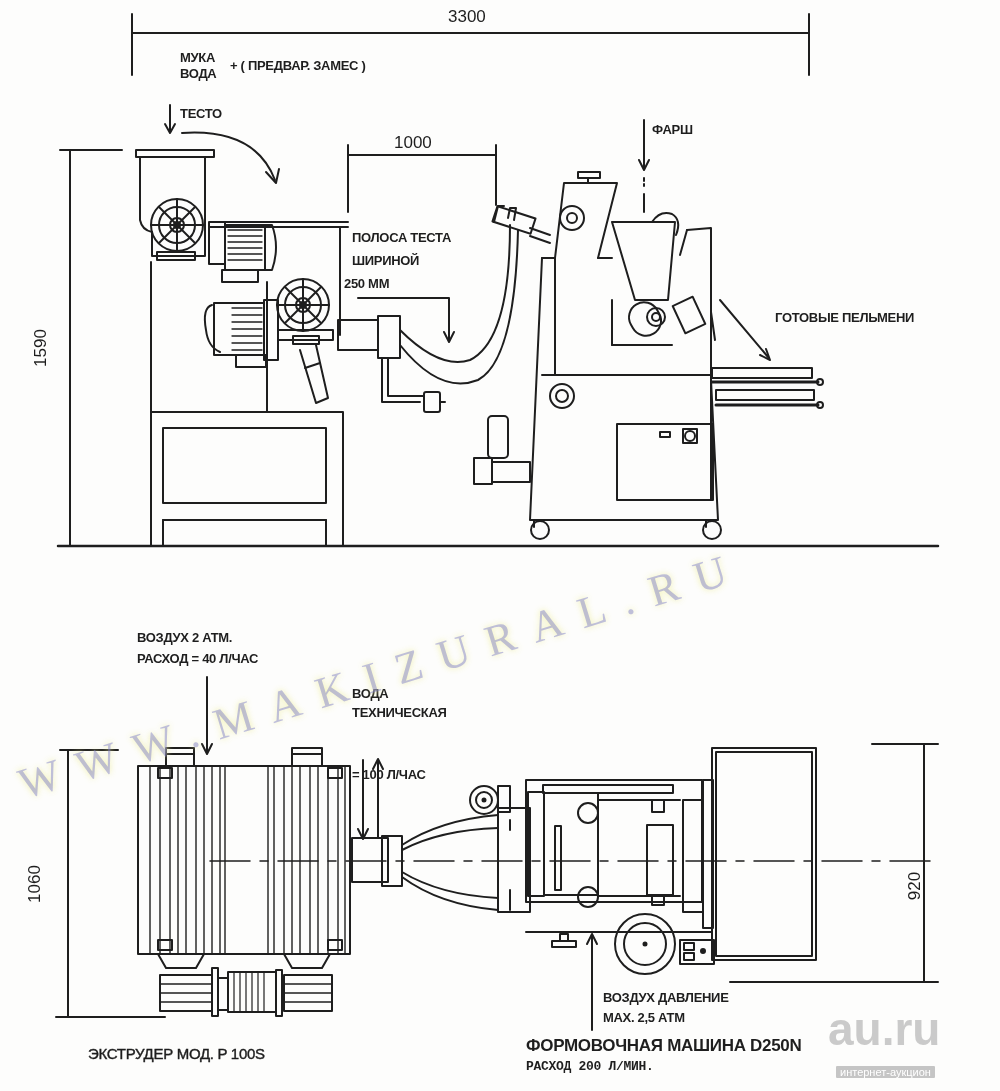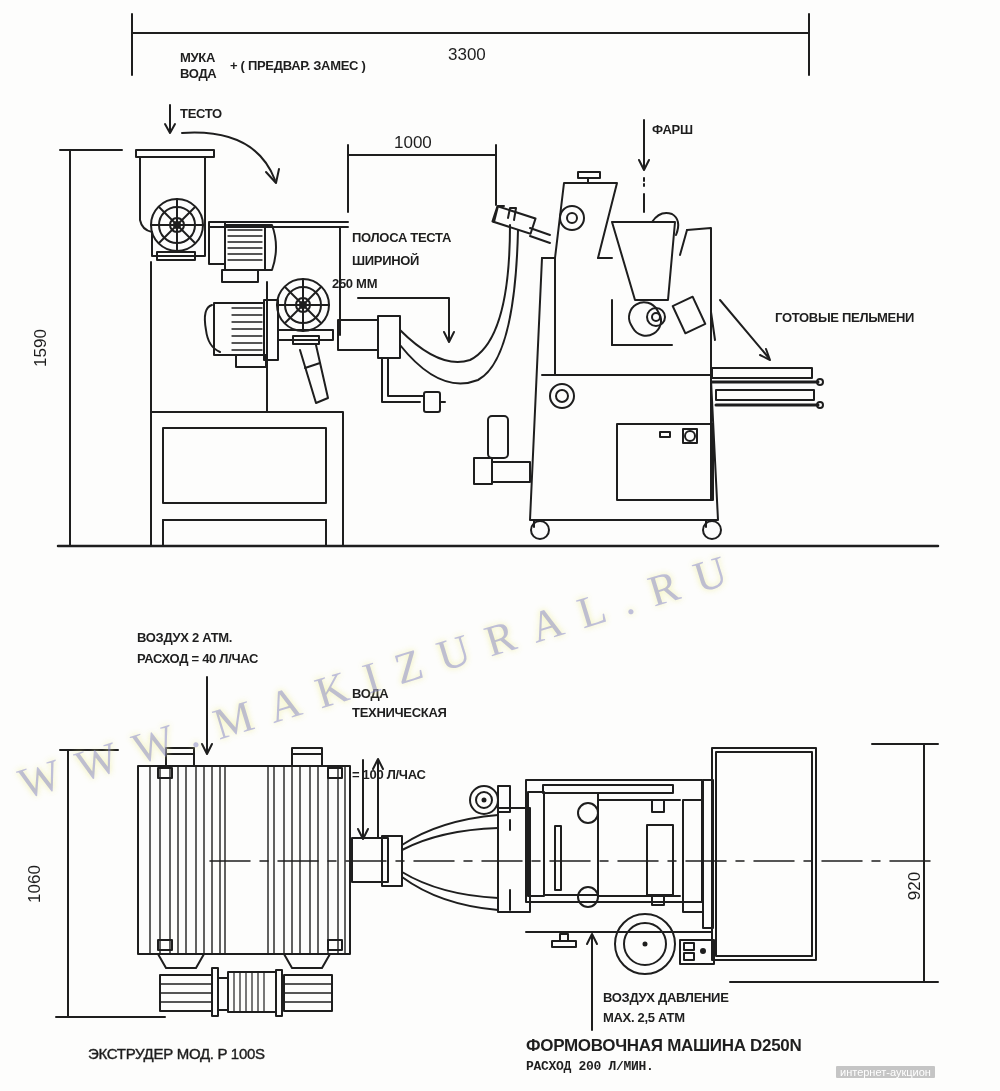--- a/index.html
+++ b/index.html
@@ -324,32 +324,32 @@
     <rect x="680" y="940" width="34" height="24"></rect>
     <rect x="684" y="943" width="10" height="7"></rect>
     <rect x="684" y="953" width="10" height="7"></rect>
     <circle cx="703" cy="951" r="2" fill="#1e1e1e"></circle>
 
     <line x1="592" y1="936" x2="592" y2="1030"></line>
     <polyline points="587,944 592,934 597,944"></polyline>
   </g>
 </svg>
 
-<div class="dim" style="left:448px;top:7px;margin-top:38px;">3300</div>
+<div class="dim" style="left:448px;top:7px;">3300</div>
 <div class="dim rot" style="left:19px;top:338px;width:44px;text-align:center;">1590</div>
 <div class="dim" style="left:394px;top:133px;">1000</div>
 
 <div class="lbl s13" style="left:180px;top:51px;">МУКА</div>
 <div class="lbl s13" style="left:180px;top:67px;">ВОДА</div>
 <div class="lbl s13" style="left:230px;top:59px;">+ ( ПРЕДВАР. ЗАМЕС )</div>
 <div class="lbl s13" style="left:180px;top:107px;">ТЕСТО</div>
 
 <div class="lbl s13" style="left:352px;top:231px;">ПОЛОСА ТЕСТА</div>
 <div class="lbl s13" style="left:352px;top:254px;">ШИРИНОЙ</div>
-<div class="lbl s13" style="left:332px;top:277px;text-align:center;">250 ММ</div>
+<div class="lbl s13" style="left:344px;top:277px;text-align:center;">250 ММ</div>
 
 <div class="lbl s13" style="left:652px;top:123px;">ФАРШ</div>
 <div class="lbl s13" style="left:775px;top:311px;">ГОТОВЫЕ ПЕЛЬМЕНИ</div>
 
 <div class="dim rot" style="left:13px;top:874px;width:44px;text-align:center;">1060</div>
 <div class="dim rot" style="left:897px;top:876px;width:36px;text-align:center;">920</div>
 
 <div class="lbl s13" style="left:137px;top:631px;">ВОЗДУХ 2 АТМ.</div>
 <div class="lbl s13" style="left:137px;top:652px;">РАСХОД = 40 Л/ЧАС</div>
 
@@ -358,15 +358,16 @@
 <div class="lbl s13" style="left:352px;top:768px;text-align:right;">= 100 Л/ЧАС</div>
 
 <div class="lbl s13" style="left:603px;top:991px;">ВОЗДУХ ДАВЛЕНИЕ</div>
 <div class="lbl s13" style="left:603px;top:1011px;">MAX. 2,5 АТМ</div>
 
 <div class="lbl s15" style="left:88px;top:1046px;font-weight:normal;-webkit-text-stroke:0.4px #1e1e1e;">ЭКСТРУДЕР МОД. P 100S</div>
 <div class="lbl s17" style="left:526px;top:1036px;">ФОРМОВОЧНАЯ МАШИНА D250N</div>
 <div class="lbl s13" style="left:526px;top:1060px;font-family:Liberation Mono, monospace;">РАСХОД 200 Л/МИН.</div>
 
 <div class="wm" style="left:20px;top:760px;transform:rotate(-17deg);">WWW.MAKIZURAL.RU</div>
+<div class="au" style="left:828px;top:1002px;font-size:46px;">au.ru</div>
 <div class="au-sub" style="left:836px;top:1066px;">интернет-аукцион</div>
 
 </div>
 
 </body></html>

